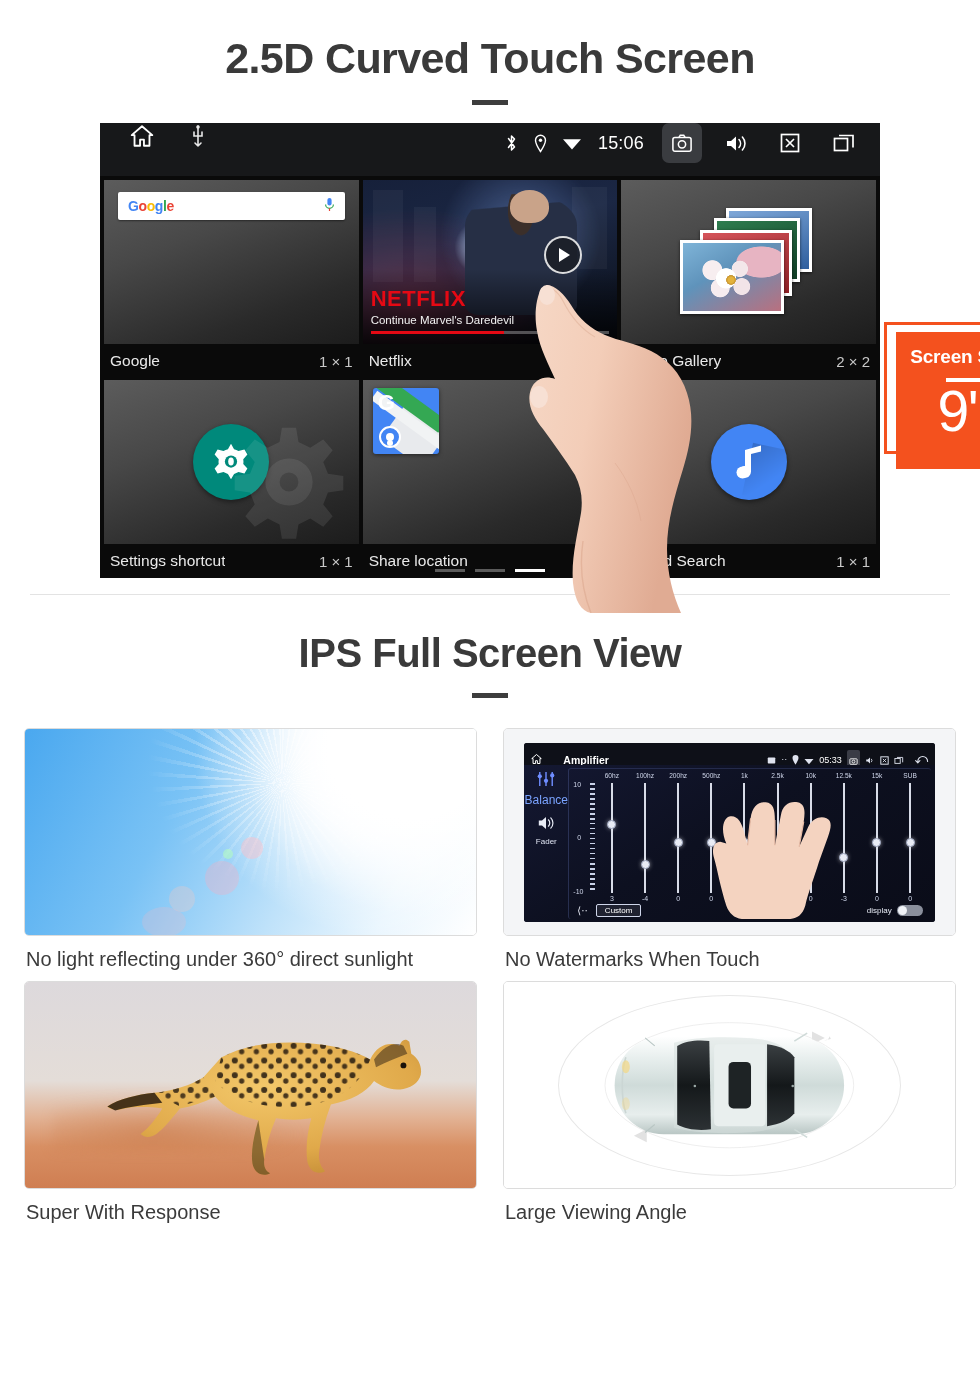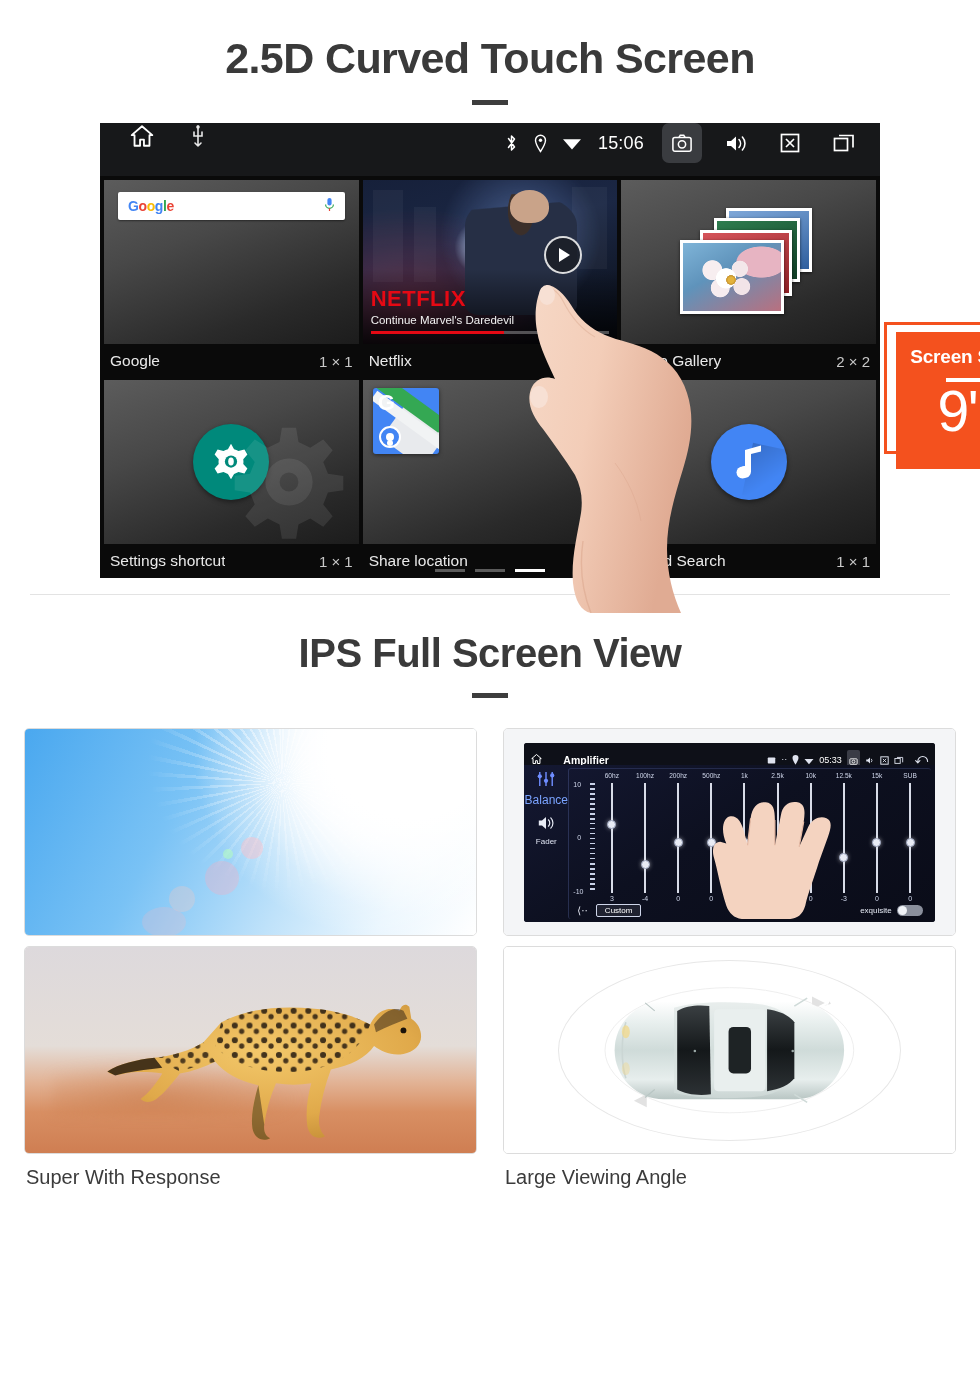--- a/index.html
+++ b/index.html
@@ -506,20 +506,21 @@
       <div class="cardbox">
         <div class="thumb">
           <div class="sky"></div>
             <div class="rays"></div>
           <span class="flare f1"></span>
             <span class="flare f2"></span>
             <span class="flare f3"></span>
           <span class="flare f4"></span>
             <span class="flare f5"></span>
         </div>
+        <div class="cap">No light reflecting under 360° direct sunlight</div>
       </div>
 
       <div class="cardbox">
         <div class="thumb">
           <div class="amp">
             <div class="ampscr">
               <div class="amp-top">
                 <span>
                   <svg width="13" height="12" viewBox="0 0 24 24">
                       <path d="M12 3 2.5 11.2h2.6V21h5.1v-5.6h3.6V21h5.1v-9.8h2.6L12 3z" fill="none" stroke="#fff" stroke-width="2"></path>
@@ -650,35 +651,36 @@
                     <span>-3</span>
                     <span>0</span>
                     <span>-3</span>
                     <span>0</span>
                     <span>0</span>
                   </div>
                   <div class="amp-bot">
                     <span style="color:#e7ebf5;font-size:10px">⟨··</span>
                     <span class="preset">Custom</span>
                     <span class="loud">
-                      <span>exquisite</span>
+                      <span>display</span>
                       <span class="tgl"></span>
                     </span>
                   </div>
                   <div class="amp-hand">
                     <svg class="svgfit" viewBox="0 0 100 150" preserveAspectRatio="none">
                       <path d="M18 60 C14 44 16 30 20 28 C25 26 28 34 30 48 L32 62 L34 30 C35 16 39 10 44 11 C49 12 50 20 50 32 L50 62 L54 26 C55 14 60 9 65 11 C70 13 70 22 69 34 L66 64 L72 40 C75 30 80 27 84 30 C88 33 87 42 85 52 L79 82 C76 100 72 118 70 134 C68 146 64 150 58 150 L30 150 C24 150 20 144 18 134 C14 112 12 90 10 78 C8 66 10 58 14 58 Z" fill="#f4d3c0"></path>
                       <path d="M32 62 L34 30 M50 62 L50 32 M66 64 L69 34" fill="none" stroke="#e5b9a3" stroke-width="0.8"></path>
                     </svg>
                   </div>
                 </div>
               </div>
             </div>
           </div>
         </div>
+        <div class="cap">No Watermarks When Touch</div>
       </div>
 
       <div class="cardbox">
         <div class="thumb">
           <div class="chee"></div>
             <div class="dust"></div>
           <svg class="svgfit" viewBox="0 0 460 208" style="position:absolute;inset:0">
             <defs>
               <radialGradient id="fur" cx="0.5" cy="0.35" r="0.8">
                 <stop offset="0" stop-color="#f3c86a"></stop>

